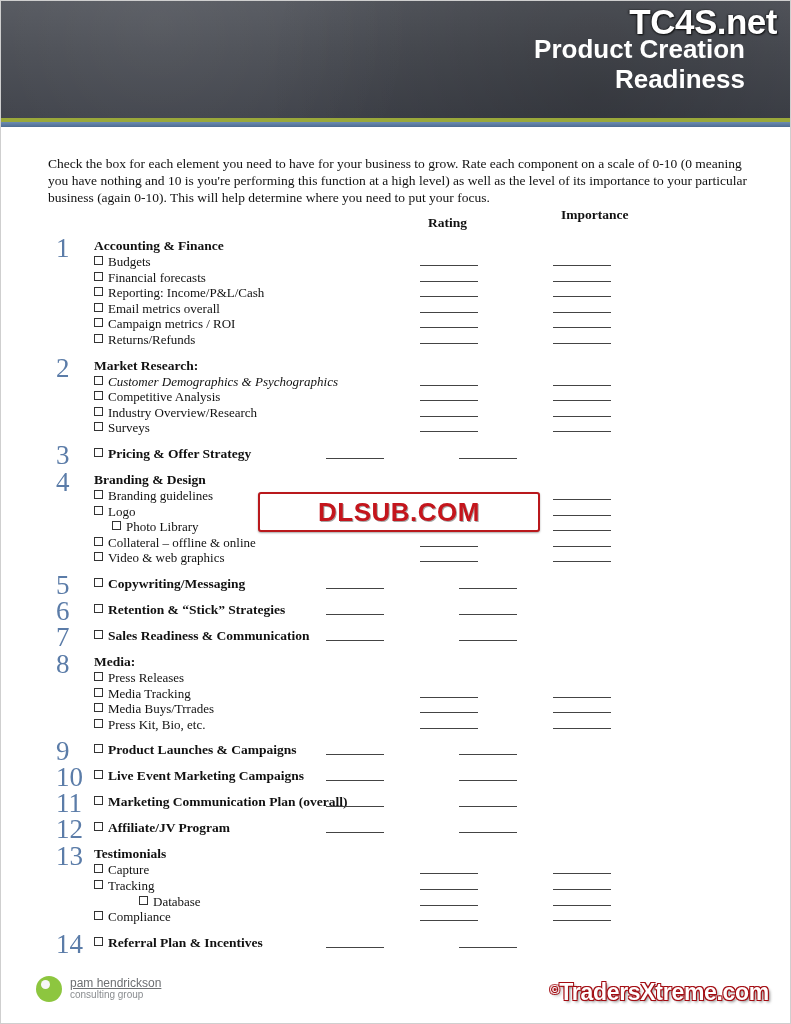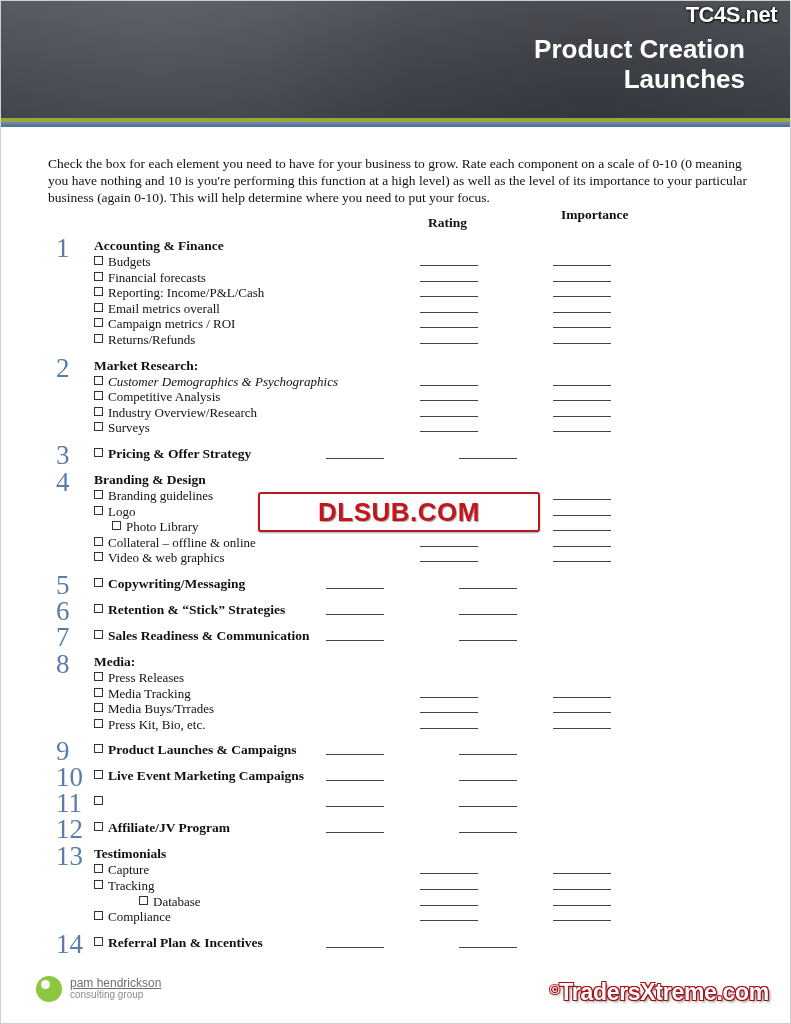--- a/index.html
+++ b/index.html
@@ -80,21 +80,21 @@
     font-size: 26px;
     font-weight: bold;
     line-height: 30px;
   }
   .watermark-top {
     position: absolute;
     right: 14px;
     top: 2px;
     z-index: 6;
     font-family: "Liberation Sans", sans-serif;
-    font-size: 22px;
+    font-size: 35px;
     font-weight: bold;
     color: #ffffff;
     text-shadow: 1px 1px 2px rgba(0,0,0,0.85), -1px 0 2px rgba(0,0,0,0.6);
     letter-spacing: -0.5px;
   }
   .header-rule-green {
     position: absolute;
     left: 0;
     top: 118px;
     width: 791px;
@@ -294,21 +294,21 @@
   }
 </style>
 </head>
 <body>
 
 <div class="page">
 
   <div class="header">
     <div class="header-right">
       <div class="header-brand-1">Product Creation</div>
-      <div class="header-brand-2">Launches</div>
+      <div class="header-brand-2">Readiness</div>
     </div>
     <div class="watermark-top">TC4S.net</div>
   </div>
   <div class="header-rule-green"></div>
   <div class="header-rule-blue"></div>
 
   <div class="intro">Check the box for each element you need to have for your business to grow.  Rate each component on a scale of 0-10 (0 meaning you have nothing and 10 is you're performing this function at a high level) as well as the level of its importance to your particular business (again 0-10).  This will help determine where you need to put your focus.</div>
 
   <div class="col-head rating">Rating</div>
   <div class="col-head importance">Importance</div>
@@ -454,21 +454,21 @@
         <div class="blank importance" style="top: 12px;"></div>
       </div>
       <div class="group" style="position: absolute; left: 0px; top: 530.4px; width: 791px;">
         <div class="num" style="top: -4px;">10</div>
         <div class="group-title" style="top: 0px;"><span class="box"></span><span>Live Event Marketing Campaigns</span></div>
         <div class="blank rating" style="top: 12px;"></div>
         <div class="blank importance" style="top: 12px;"></div>
       </div>
       <div class="group" style="position: absolute; left: 0px; top: 556.4px; width: 791px;">
         <div class="num" style="top: -4px;">11</div>
-        <div class="group-title" style="top: 0px;"><span class="box"></span></div>
+        <div class="group-title" style="top: 0px;"><span class="box"></span><span>Marketing Communication Plan (overall)</span></div>
         <div class="blank rating" style="top: 12px;"></div>
         <div class="blank importance" style="top: 12px;"></div>
       </div>
       <div class="group" style="position: absolute; left: 0px; top: 582.4px; width: 791px;">
         <div class="num" style="top: -4px;">12</div>
         <div class="group-title" style="top: 0px;"><span class="box"></span><span>Affiliate/JV Program</span></div>
         <div class="blank rating" style="top: 12px;"></div>
         <div class="blank importance" style="top: 12px;"></div>
       </div>
       <div class="group" style="position: absolute; left: 0px; top: 608.4px; width: 791px;">

